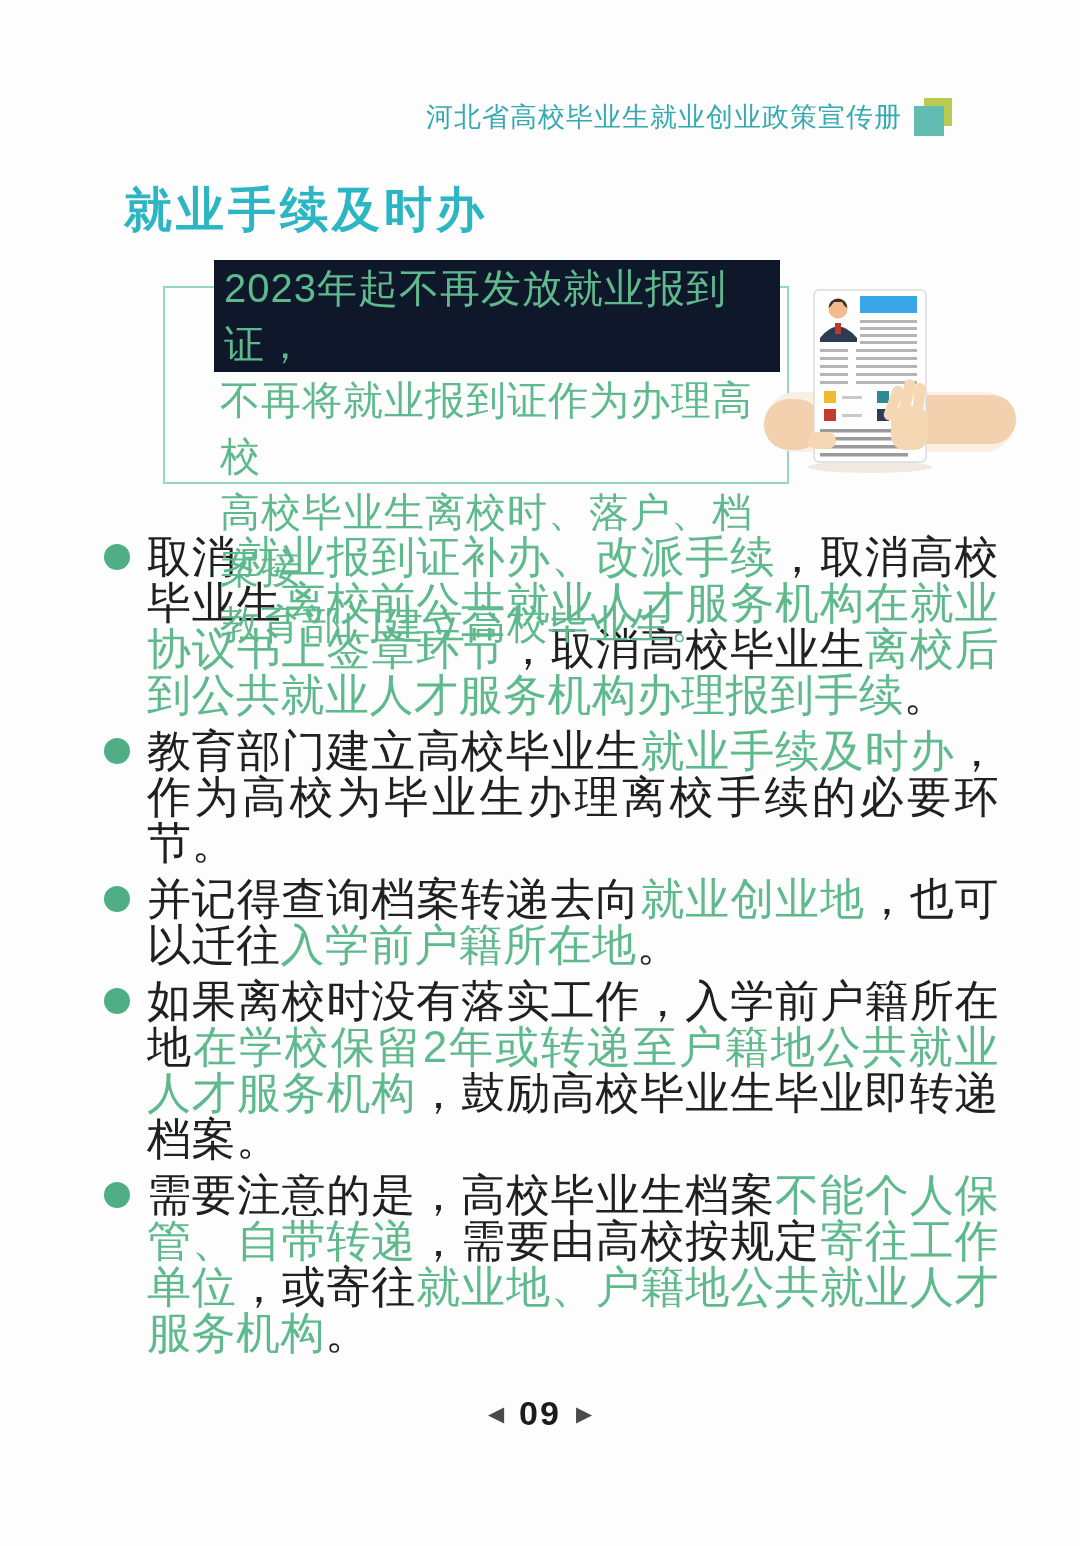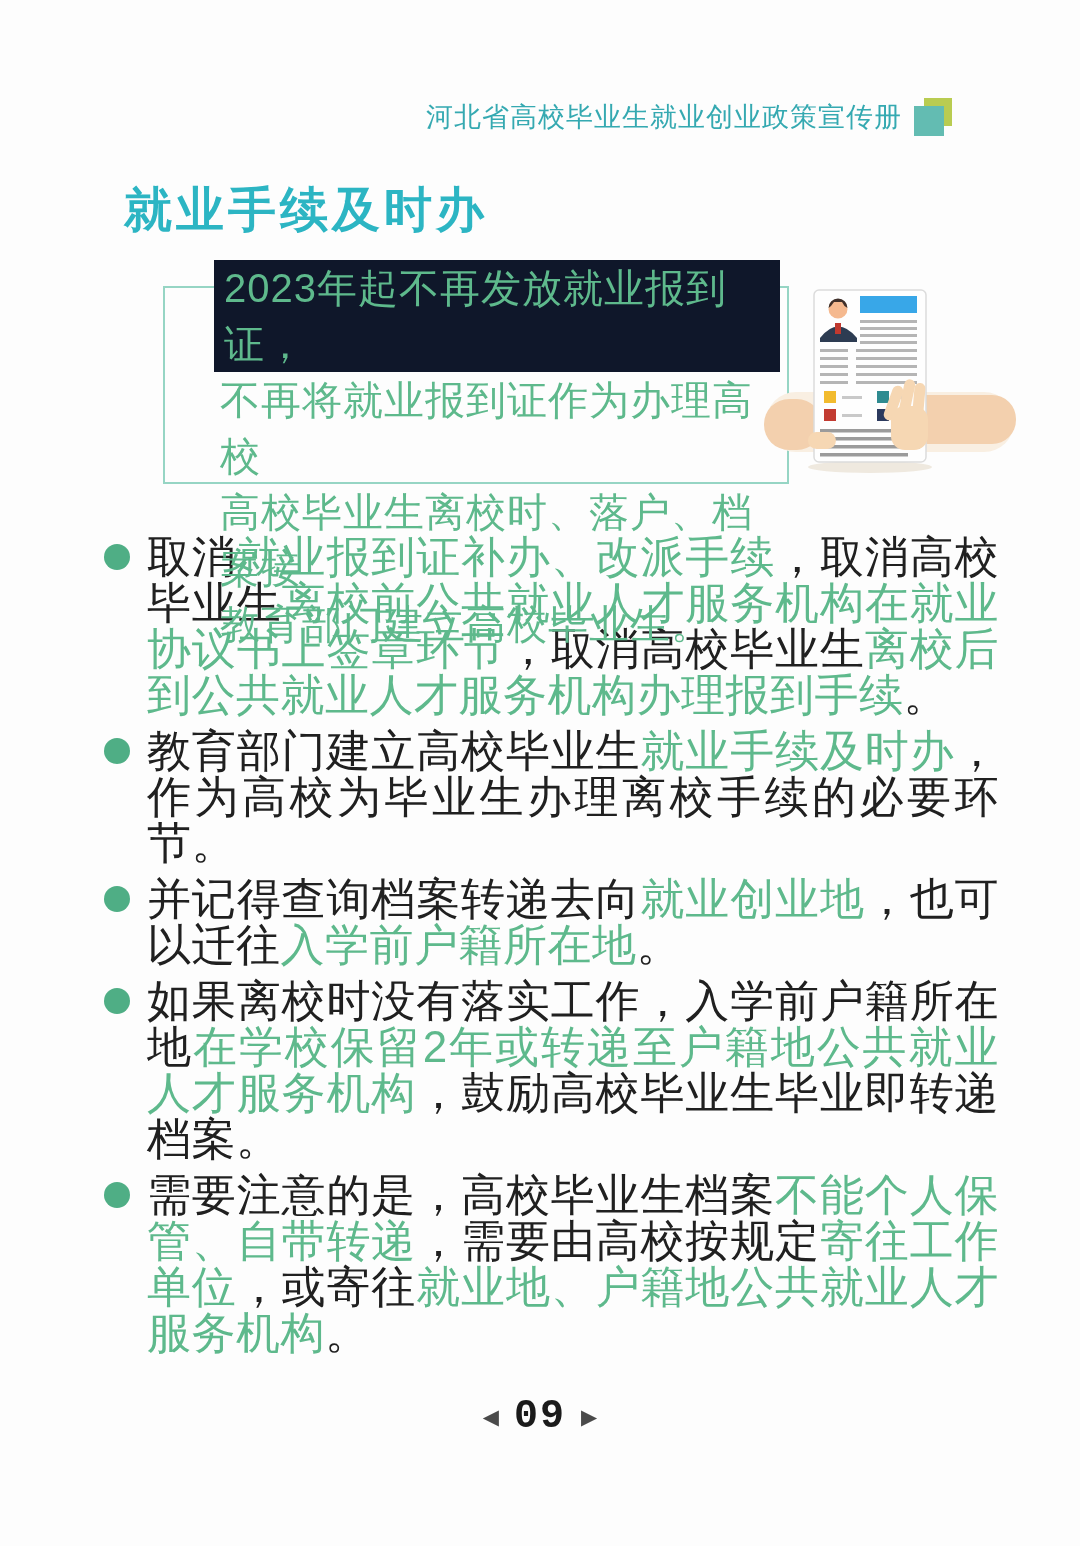--- a/index.html
+++ b/index.html
@@ -101,25 +101,24 @@
   
   .footer {
     display: flex;
     justify-content: center;
     align-items: center;
     gap: 15px;
     margin-top: 38px;
   }
   .nav-arrow { font-size: 21px; color: #4a4a4a; line-height: 1; }
   .page-number {
-    font-size: 40px;
+    font-size: 34px;
     font-weight: 600;
     color: #1b1b1b;
     letter-spacing: 2px;
-    font-family: Liberation Mono, monospace;
   }
 </style>
 </head>
 <body>
 
 <div class="page">
 
   <div class="header">
     <span class="header-title">河北省高校毕业生就业创业政策宣传册</span>
     <span class="booklet-icon">

